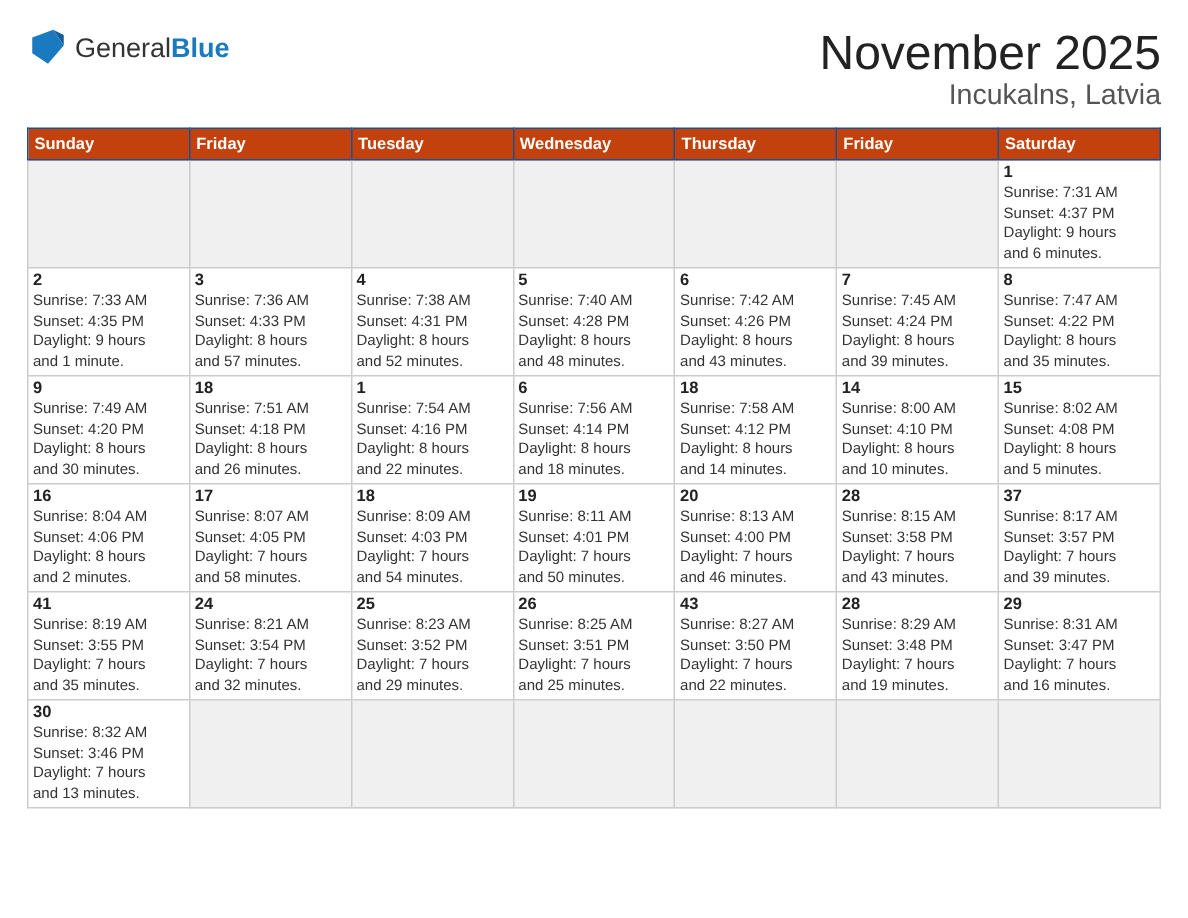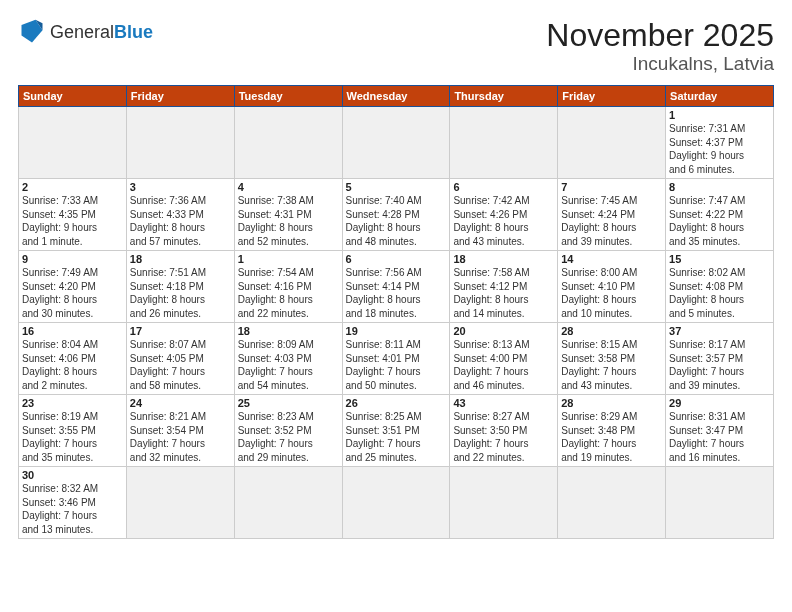--- a/index.html
+++ b/index.html
@@ -222,21 +222,21 @@
           <span class="day-info">Sunrise: 8:15 AM<br>Sunset: 3:58 PM<br>Daylight: 7 hours<br>and 43 minutes.</span>
         </td>
         <td>
           <span class="day-number">37</span>
           <span class="day-info">Sunrise: 8:17 AM<br>Sunset: 3:57 PM<br>Daylight: 7 hours<br>and 39 minutes.</span>
         </td>
       </tr>
 
       <tr>
         <td>
-          <span class="day-number">23</span>
+          <span class="day-number">41</span>
           <span class="day-info">Sunrise: 8:19 AM<br>Sunset: 3:55 PM<br>Daylight: 7 hours<br>and 35 minutes.</span>
         </td>
         <td>
           <span class="day-number">24</span>
           <span class="day-info">Sunrise: 8:21 AM<br>Sunset: 3:54 PM<br>Daylight: 7 hours<br>and 32 minutes.</span>
         </td>
         <td>
           <span class="day-number">25</span>
           <span class="day-info">Sunrise: 8:23 AM<br>Sunset: 3:52 PM<br>Daylight: 7 hours<br>and 29 minutes.</span>
         </td>

